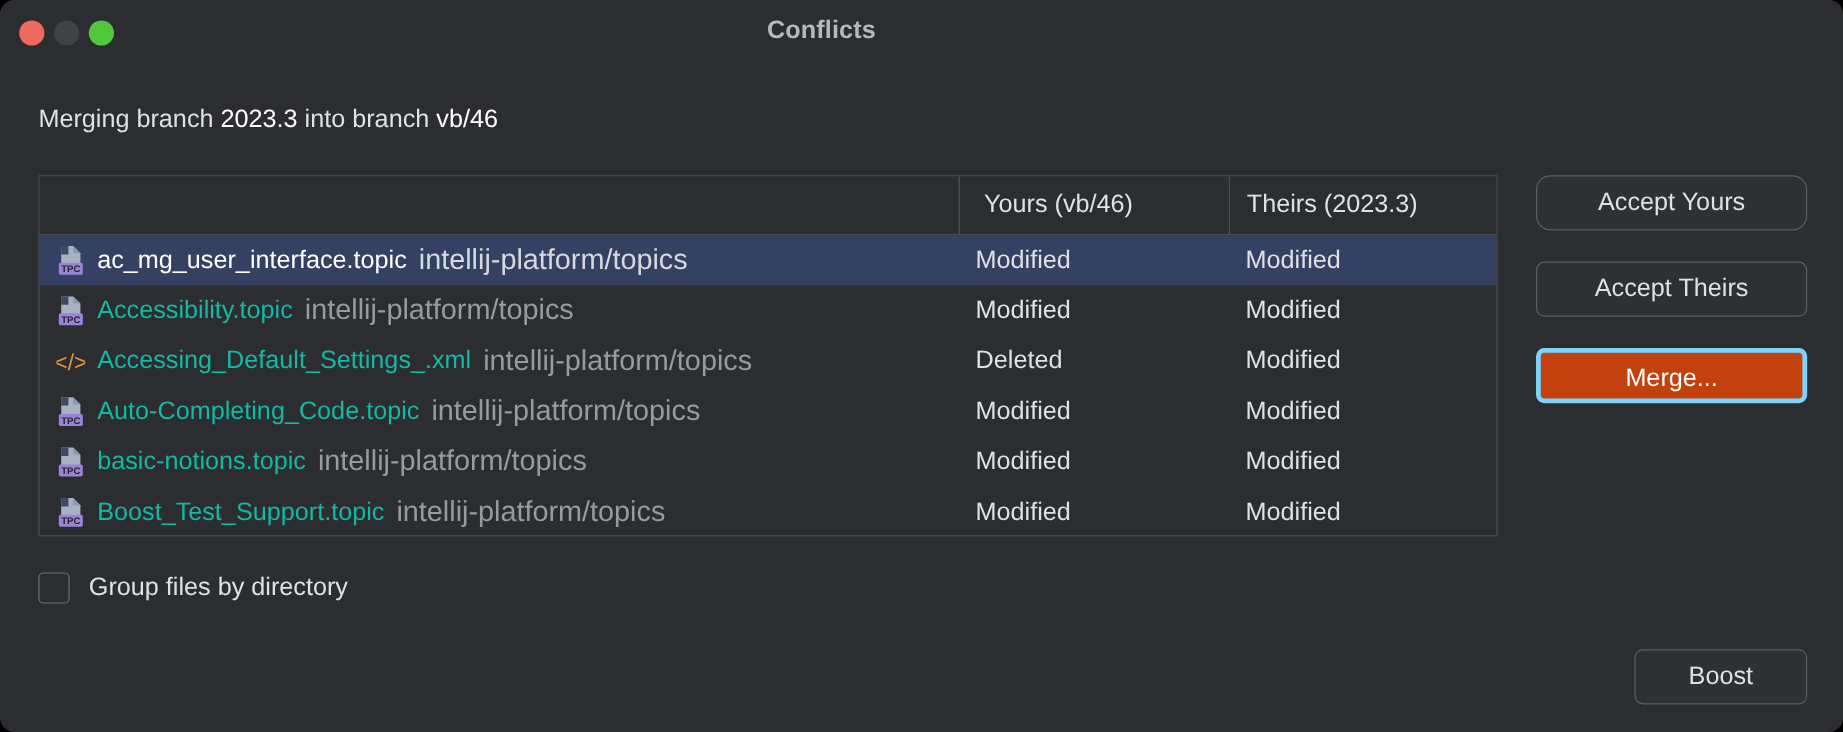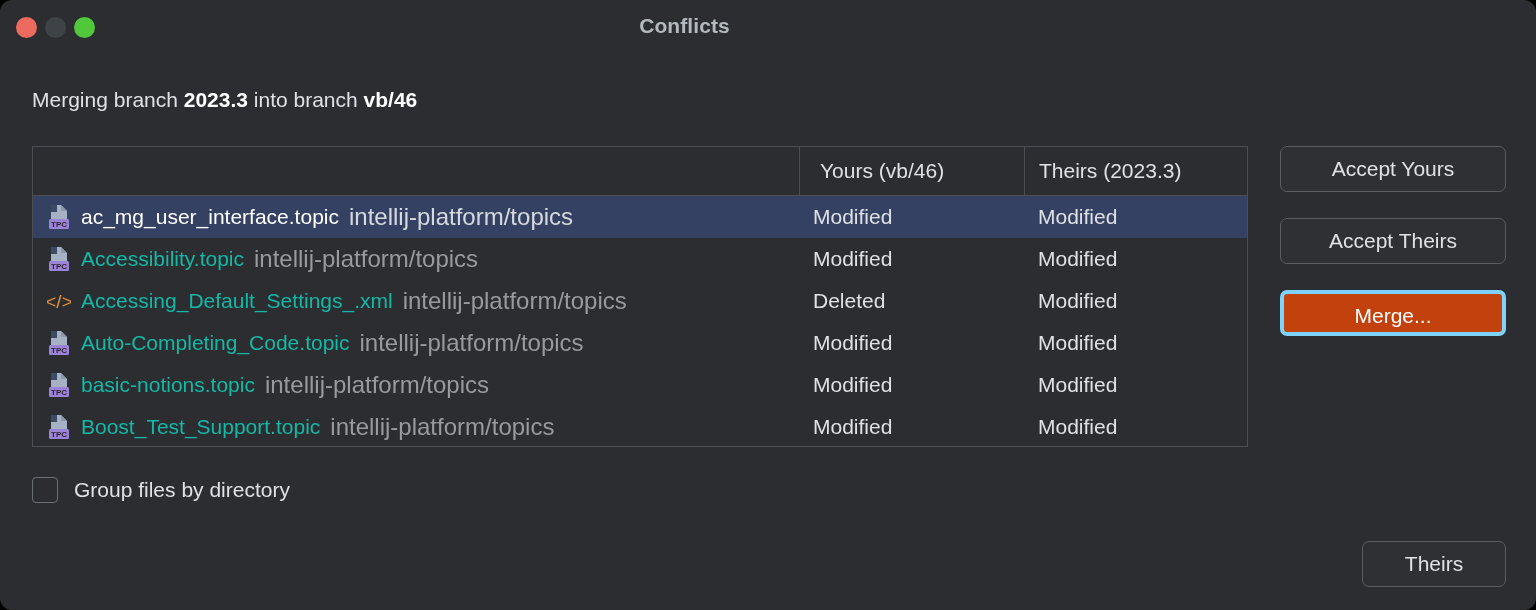--- a/index.html
+++ b/index.html
@@ -56,21 +56,21 @@
   }
 
   
   #merge-desc {
     position: absolute;
     left: 32px; top: 88px;
     font-size: 21px;
     color: #dfe1e5;
     white-space: nowrap;
   }
-  #merge-desc b { font-weight: bold; color: #ffffff; }
+  #merge-desc b { font-weight: normal; color: #ffffff; }
 
   
   #table {
     position: absolute;
     left: 32px; top: 146px;
     width: 1216px;
     height: 301px;
     border: 1px solid #4b4e53;
     background: #2b2d30;
     overflow: hidden;
@@ -160,21 +160,21 @@
   .btn.secondary {
     background: #2e3033;
     border: 1px solid #5a5d62;
     color: #dfe1e5;
   }
   .btn.primary {
     background: #c2410c;
     border: 4px solid #7dd3fc;
     color: #ffffff;
   }
-  #btn-accept-yours  { position: absolute; top: 0; }
+  #btn-accept-yours  { position: absolute; top: 0; border-radius: 12px; }
   #btn-accept-theirs { position: absolute; top: 72px; }
   #btn-merge         { position: absolute; top: 144px; }
 
   
   #group-row {
     position: absolute;
     left: 32px; top: 477px;
     display: flex;
     align-items: center;
     gap: 16px;
@@ -335,15 +335,15 @@
     <div id="btn-accept-yours" class="btn secondary">Accept Yours</div>
     <div id="btn-accept-theirs" class="btn secondary">Accept Theirs</div>
     <div id="btn-merge" class="btn primary">Merge...</div>
   </div>
 
   <div id="group-row">
     <span id="group-checkbox"></span>
     <span id="group-label">Group files by directory</span>
   </div>
 
-  <div id="btn-close">Theirs</div>
+  <div id="btn-close">Boost</div>
 
 </div>
 
 </body></html>

